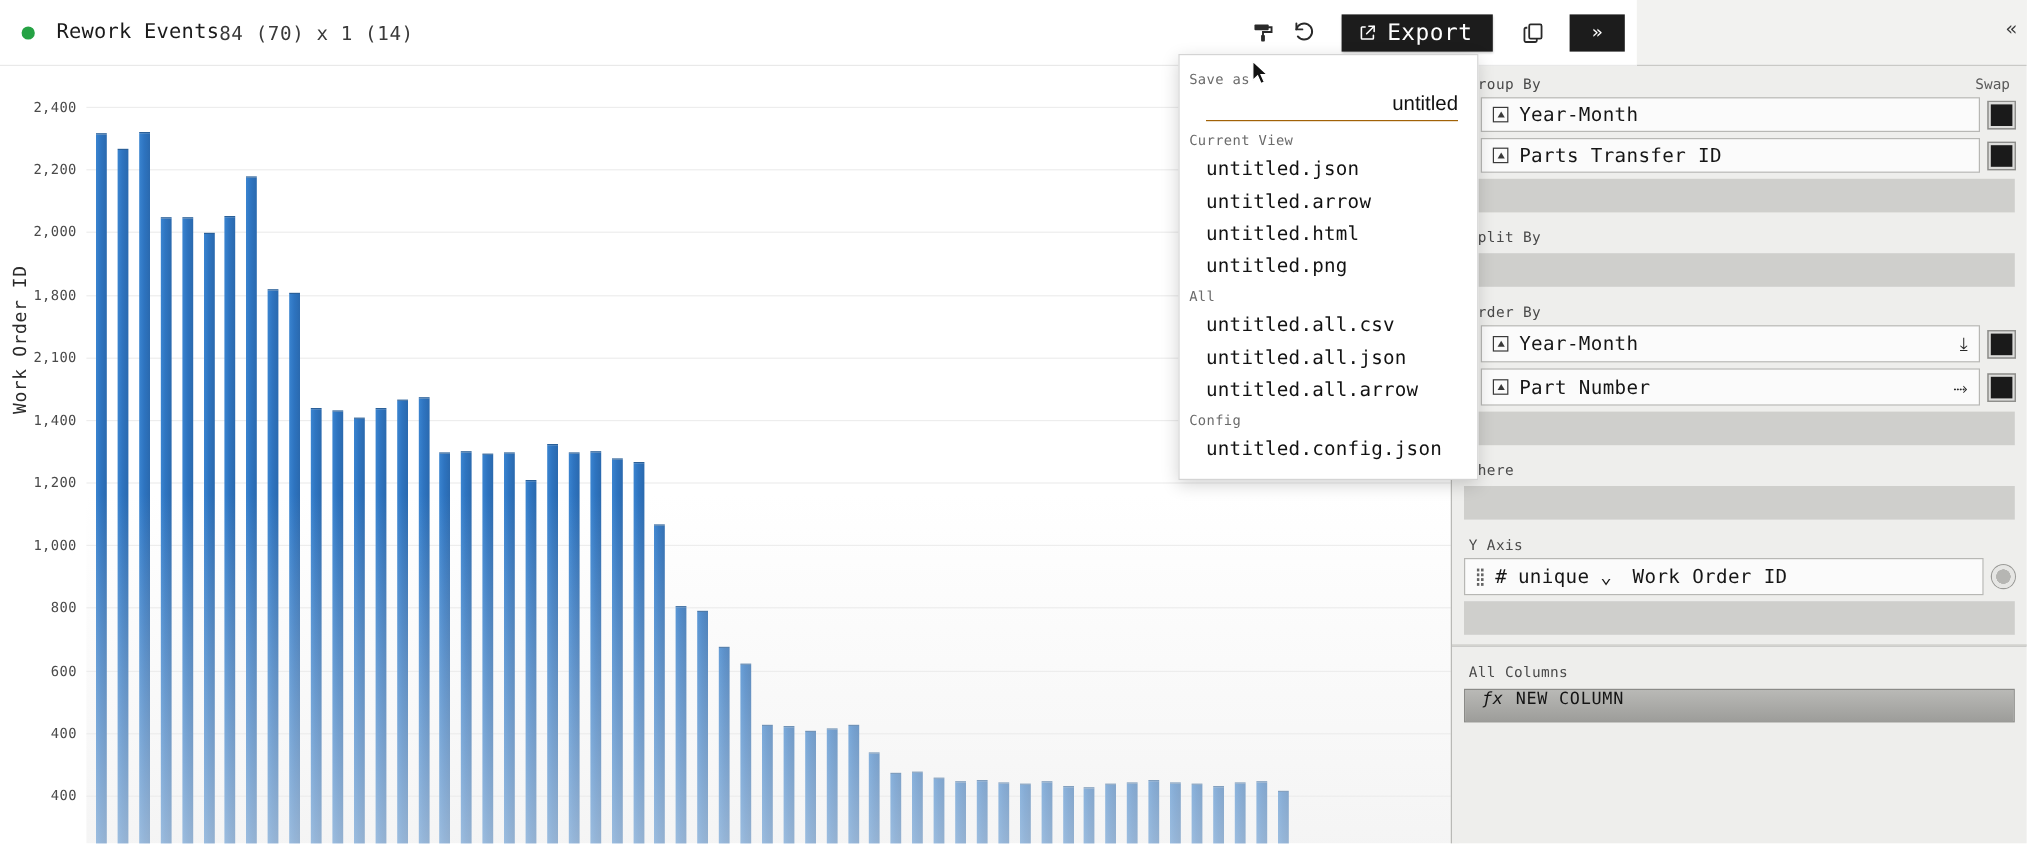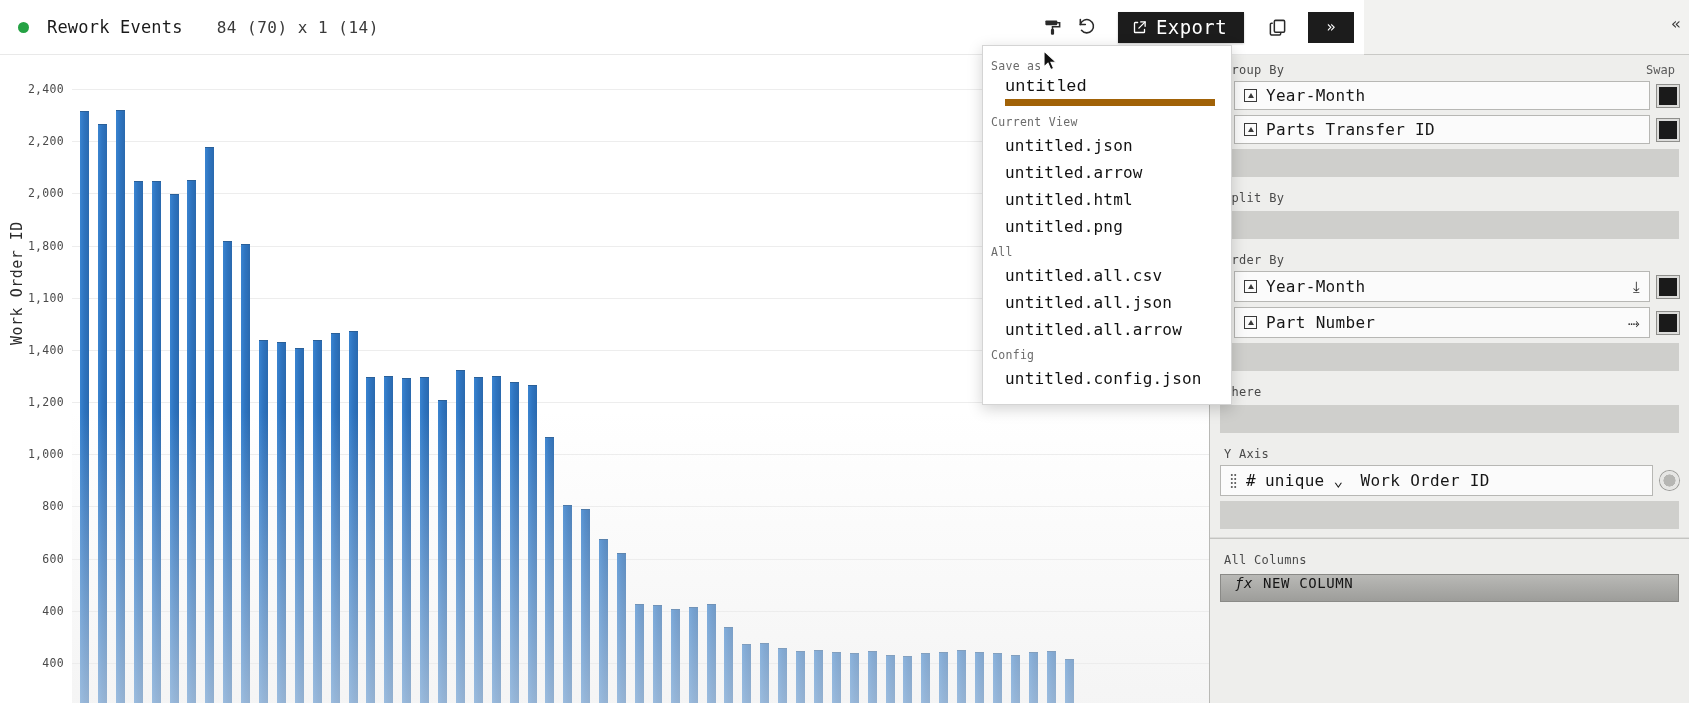--- a/index.html
+++ b/index.html
@@ -19,21 +19,21 @@
   }
   #status-dot {
     width:11px; height:11px; border-radius:50%;
     background:#25a244; margin-left:18px; flex:none;
   }
   #title-text {
     margin-left:18px; font-size:17px; color:#1a1a1a;
     letter-spacing:0.2px; white-space:nowrap;
   }
   #dims-text {
-    margin-left:34px; font-size:16px; color:#3a3a3a;
+    font-size:16px; color:#3a3a3a;
     letter-spacing:0.5px; white-space:nowrap;
   }
   #header-spacer { flex:1; }
   .hdr-icon-btn {
     width:34px; height:34px; display:flex; align-items:center;
     justify-content:center; cursor:pointer; flex:none;
     background:transparent; border:none;
   }
   #export-btn {
     height:31px; background:#1c1c1c; color:#ffffff;
@@ -95,24 +95,24 @@
   .menu-section {
     font-size:11.5px; color:#6b6b6b; padding:5px 0 3px 8px;
     letter-spacing:0.3px;
   }
   .menu-item {
     font-size:16px; color:#121212; padding:4px 0 4px 22px;
     cursor:pointer; letter-spacing:0.2px;
   }
   #save-as-input {
     margin:0 10px 4px 22px; padding:1px 0 3px 0;
-    border:none; border-bottom:7px solid #a16207;
-    font-family:Liberation Mono, monospace;
+    border:none; border-bottom:1px solid #a16207;
+    font-family:Liberation Sans, sans-serif;
     font-size:17px; color:#111; background:transparent;
-    width:210px; outline:none;
+    width:210px; outline:none;text-align:right;
   }
   #cursor-arrow {
     position:absolute; left:1043px; top:50px; z-index:60;
     pointer-events:none;
   }
 
   
   #sidebar {
     position:absolute; left:1209px; top:0; width:480px; height:703px;
     background:#eeeeec; border-left:1px solid #b9b9b6;
@@ -232,21 +232,21 @@
   <div id="expand-btn">»</div>
 </div>
 
 <div id="chart-region">
   <div id="y-axis-title">Work Order ID</div>
   <div id="y-ticks">
       <div class="y-tick-label" style="top: 34px;">2,400</div>
       <div class="y-tick-label" style="top: 86.1667px;">2,200</div>
       <div class="y-tick-label" style="top: 138.333px;">2,000</div>
       <div class="y-tick-label" style="top: 190.5px;">1,800</div>
-      <div class="y-tick-label" style="top: 242.667px;">1,100</div>
+      <div class="y-tick-label" style="top: 242.667px;">2,100</div>
       <div class="y-tick-label" style="top: 294.833px;">1,400</div>
       <div class="y-tick-label" style="top: 347px;">1,200</div>
       <div class="y-tick-label" style="top: 399.167px;">1,000</div>
       <div class="y-tick-label" style="top: 451.333px;">800</div>
       <div class="y-tick-label" style="top: 503.5px;">600</div>
       <div class="y-tick-label" style="top: 555.667px;">400</div>
       <div class="y-tick-label" style="top: 607.833px;">400</div>
     </div>
   <div id="plot">
     <div id="gridlines">

